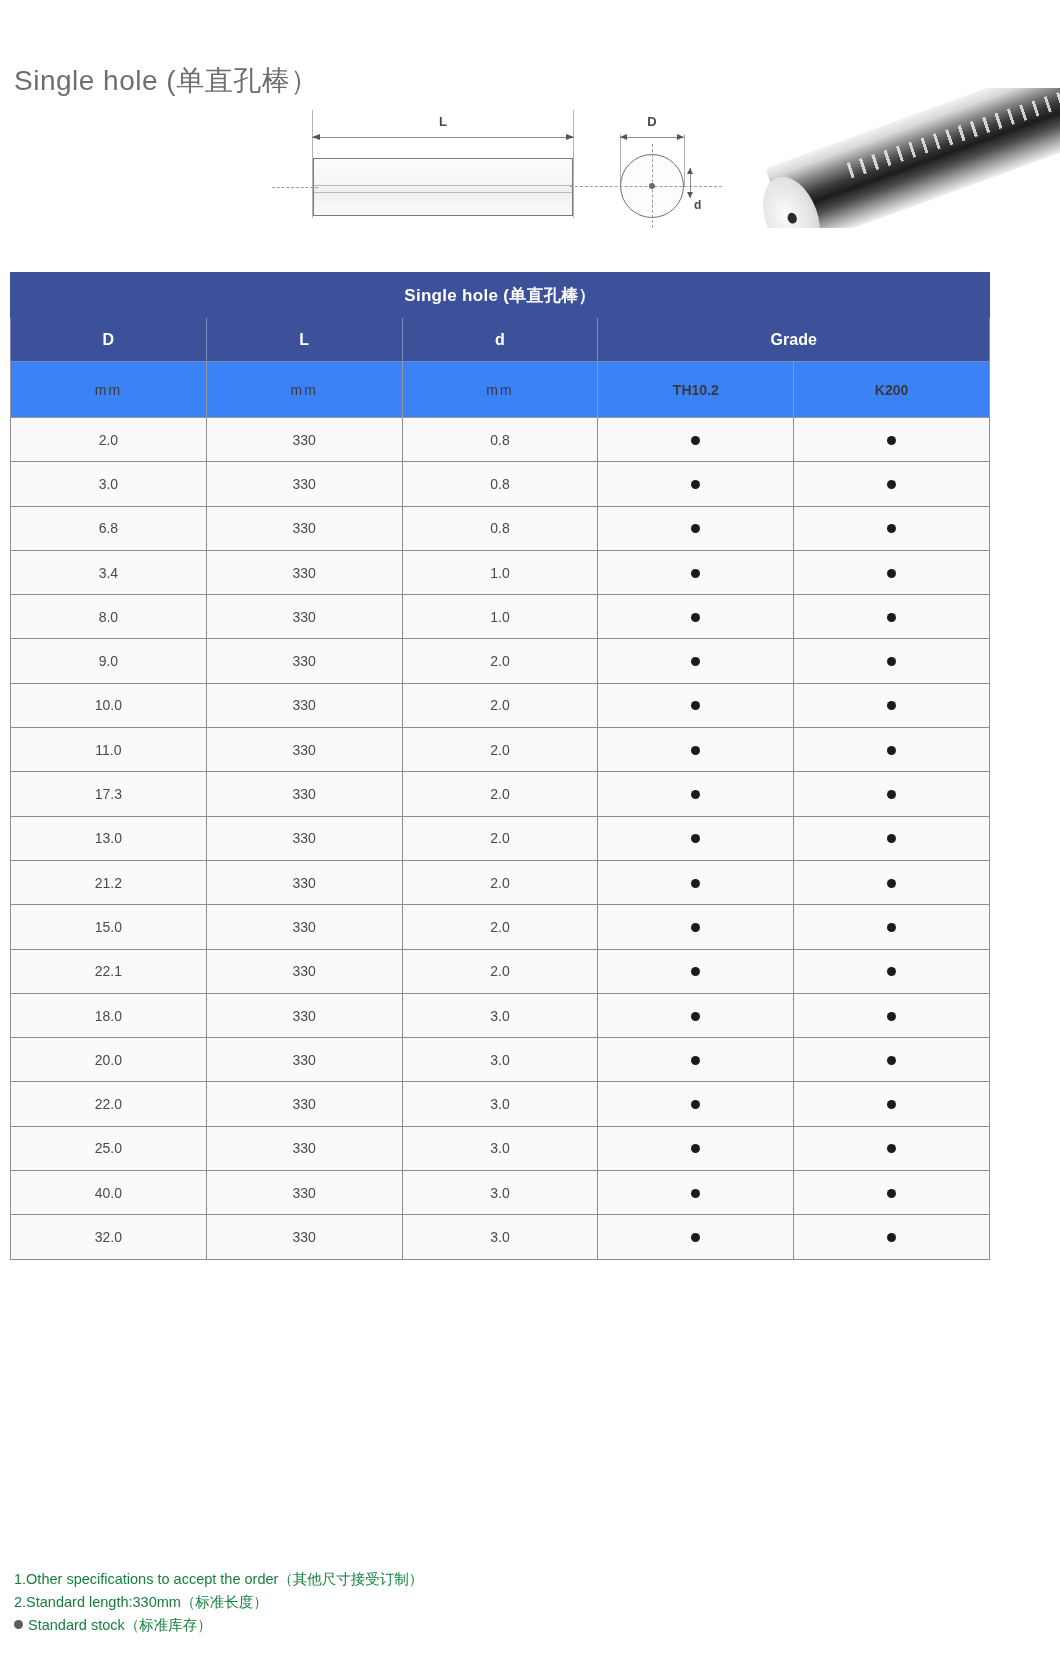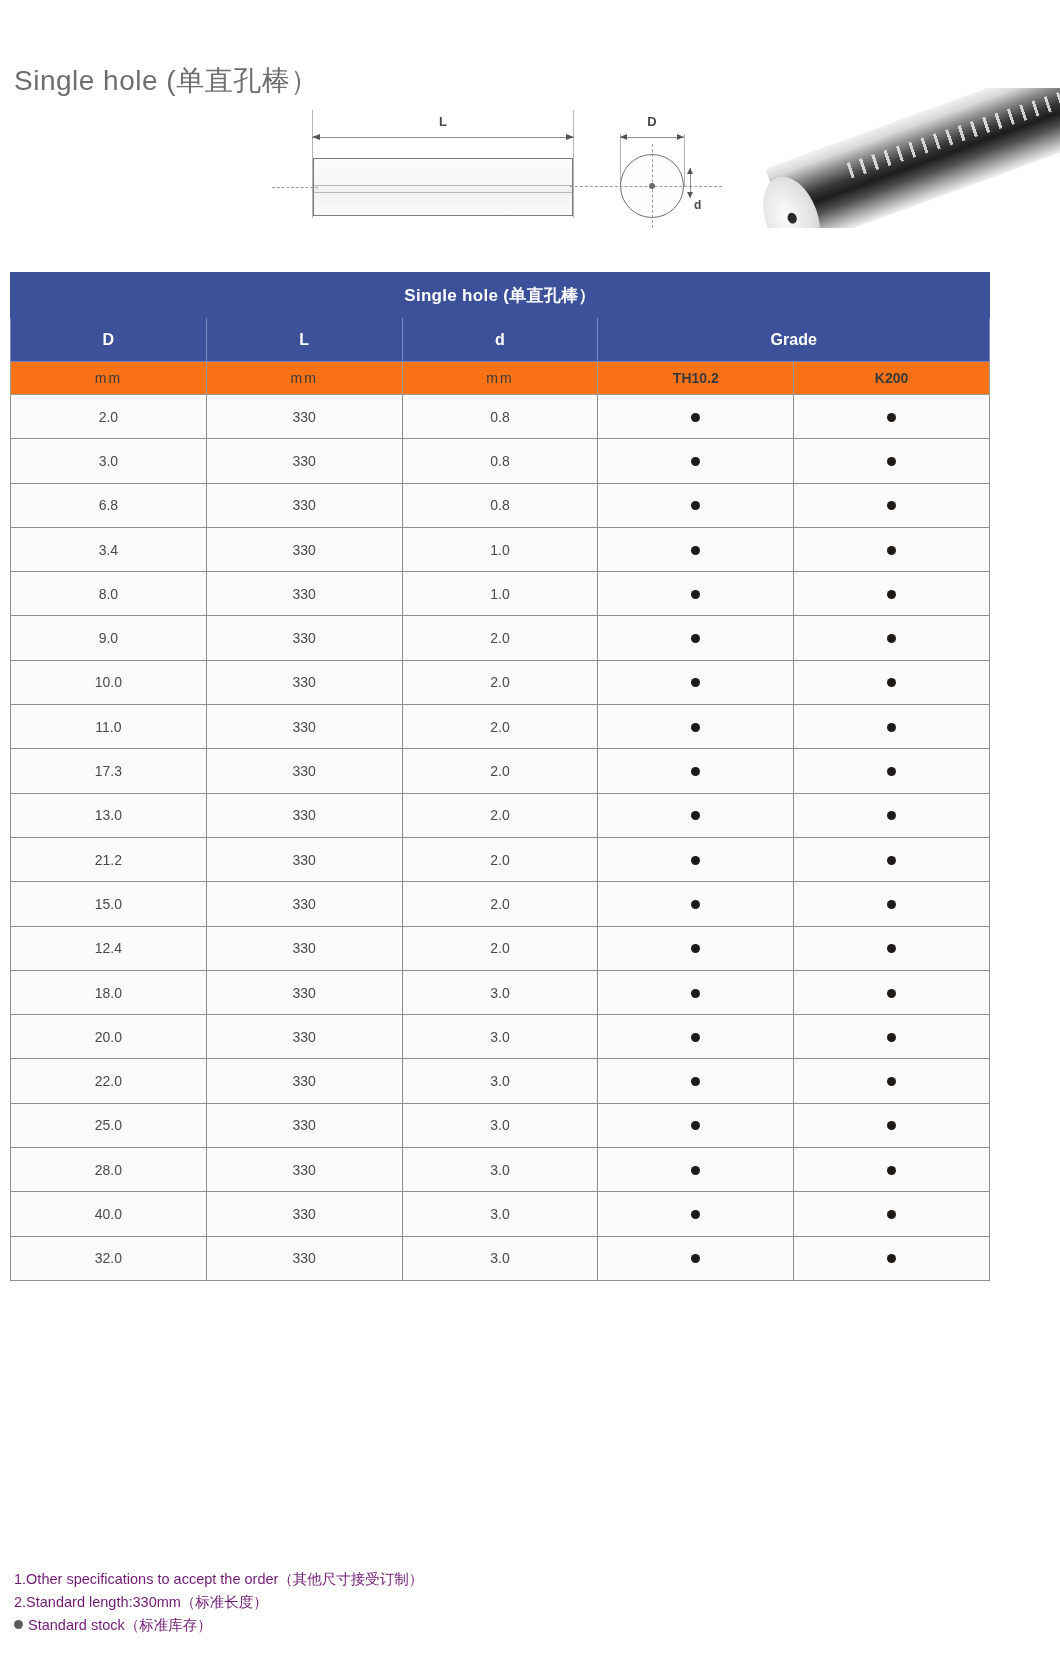--- a/index.html
+++ b/index.html
@@ -144,25 +144,25 @@
   }
   .head-row th {
     background: #3c5199;
     color: #ffffff;
     font-size: 16px;
     font-weight: bold;
     height: 44px;
     border-color: #7a8ac0;
   }
   .unit-row td {
-    background: #f97316;
+    background: #3b82f6;
     color: #3a3a3a;
     font-size: 14px;
     font-weight: bold;
-    height: 33px;
+    height: 56px;
   }
   .unit-row td.unit-plain { font-weight: normal; letter-spacing: 2px; }
   .data-row td {
     background: #fafafa;
     height: 44.3px;
     color: #4a4a4a;
     font-size: 14px;
     border-left-color: #8e8e8e;
     border-right-color: #8e8e8e;
     border-top-color: #8e8e8e;
@@ -174,21 +174,21 @@
     border-radius: 50%;
     background: #1e1a18;
   }
 
   
   .notes {
     position: absolute;
     left: 14px;
     top: 1568px;
     font-size: 14.5px;
-    color: #701a75;
+    color: #15803d;
     line-height: 23px;
   }
   .notes .note-line { white-space: nowrap; }
   .legend-dot {
     display: inline-block;
     width: 9px; height: 9px;
     border-radius: 50%;
     background: #5c5c5c;
     margin-right: 5px;
     vertical-align: 1px;
@@ -334,21 +334,21 @@
         <td><span class="dot"></span></td>
       </tr>
       <tr class="data-row">
         <td>15.0</td>
         <td>330</td>
         <td>2.0</td>
         <td><span class="dot"></span></td>
         <td><span class="dot"></span></td>
       </tr>
       <tr class="data-row">
-        <td>12.4</td>
+        <td>22.1</td>
         <td>330</td>
         <td>2.0</td>
         <td><span class="dot"></span></td>
         <td><span class="dot"></span></td>
       </tr>
       <tr class="data-row">
         <td>18.0</td>
         <td>330</td>
         <td>3.0</td>
         <td><span class="dot"></span></td>
@@ -363,27 +363,20 @@
       </tr>
       <tr class="data-row">
         <td>22.0</td>
         <td>330</td>
         <td>3.0</td>
         <td><span class="dot"></span></td>
         <td><span class="dot"></span></td>
       </tr>
       <tr class="data-row">
         <td>25.0</td>
-        <td>330</td>
-        <td>3.0</td>
-        <td><span class="dot"></span></td>
-        <td><span class="dot"></span></td>
-      </tr>
-      <tr class="data-row">
-        <td>28.0</td>
         <td>330</td>
         <td>3.0</td>
         <td><span class="dot"></span></td>
         <td><span class="dot"></span></td>
       </tr>
       <tr class="data-row">
         <td>40.0</td>
         <td>330</td>
         <td>3.0</td>
         <td><span class="dot"></span></td>

